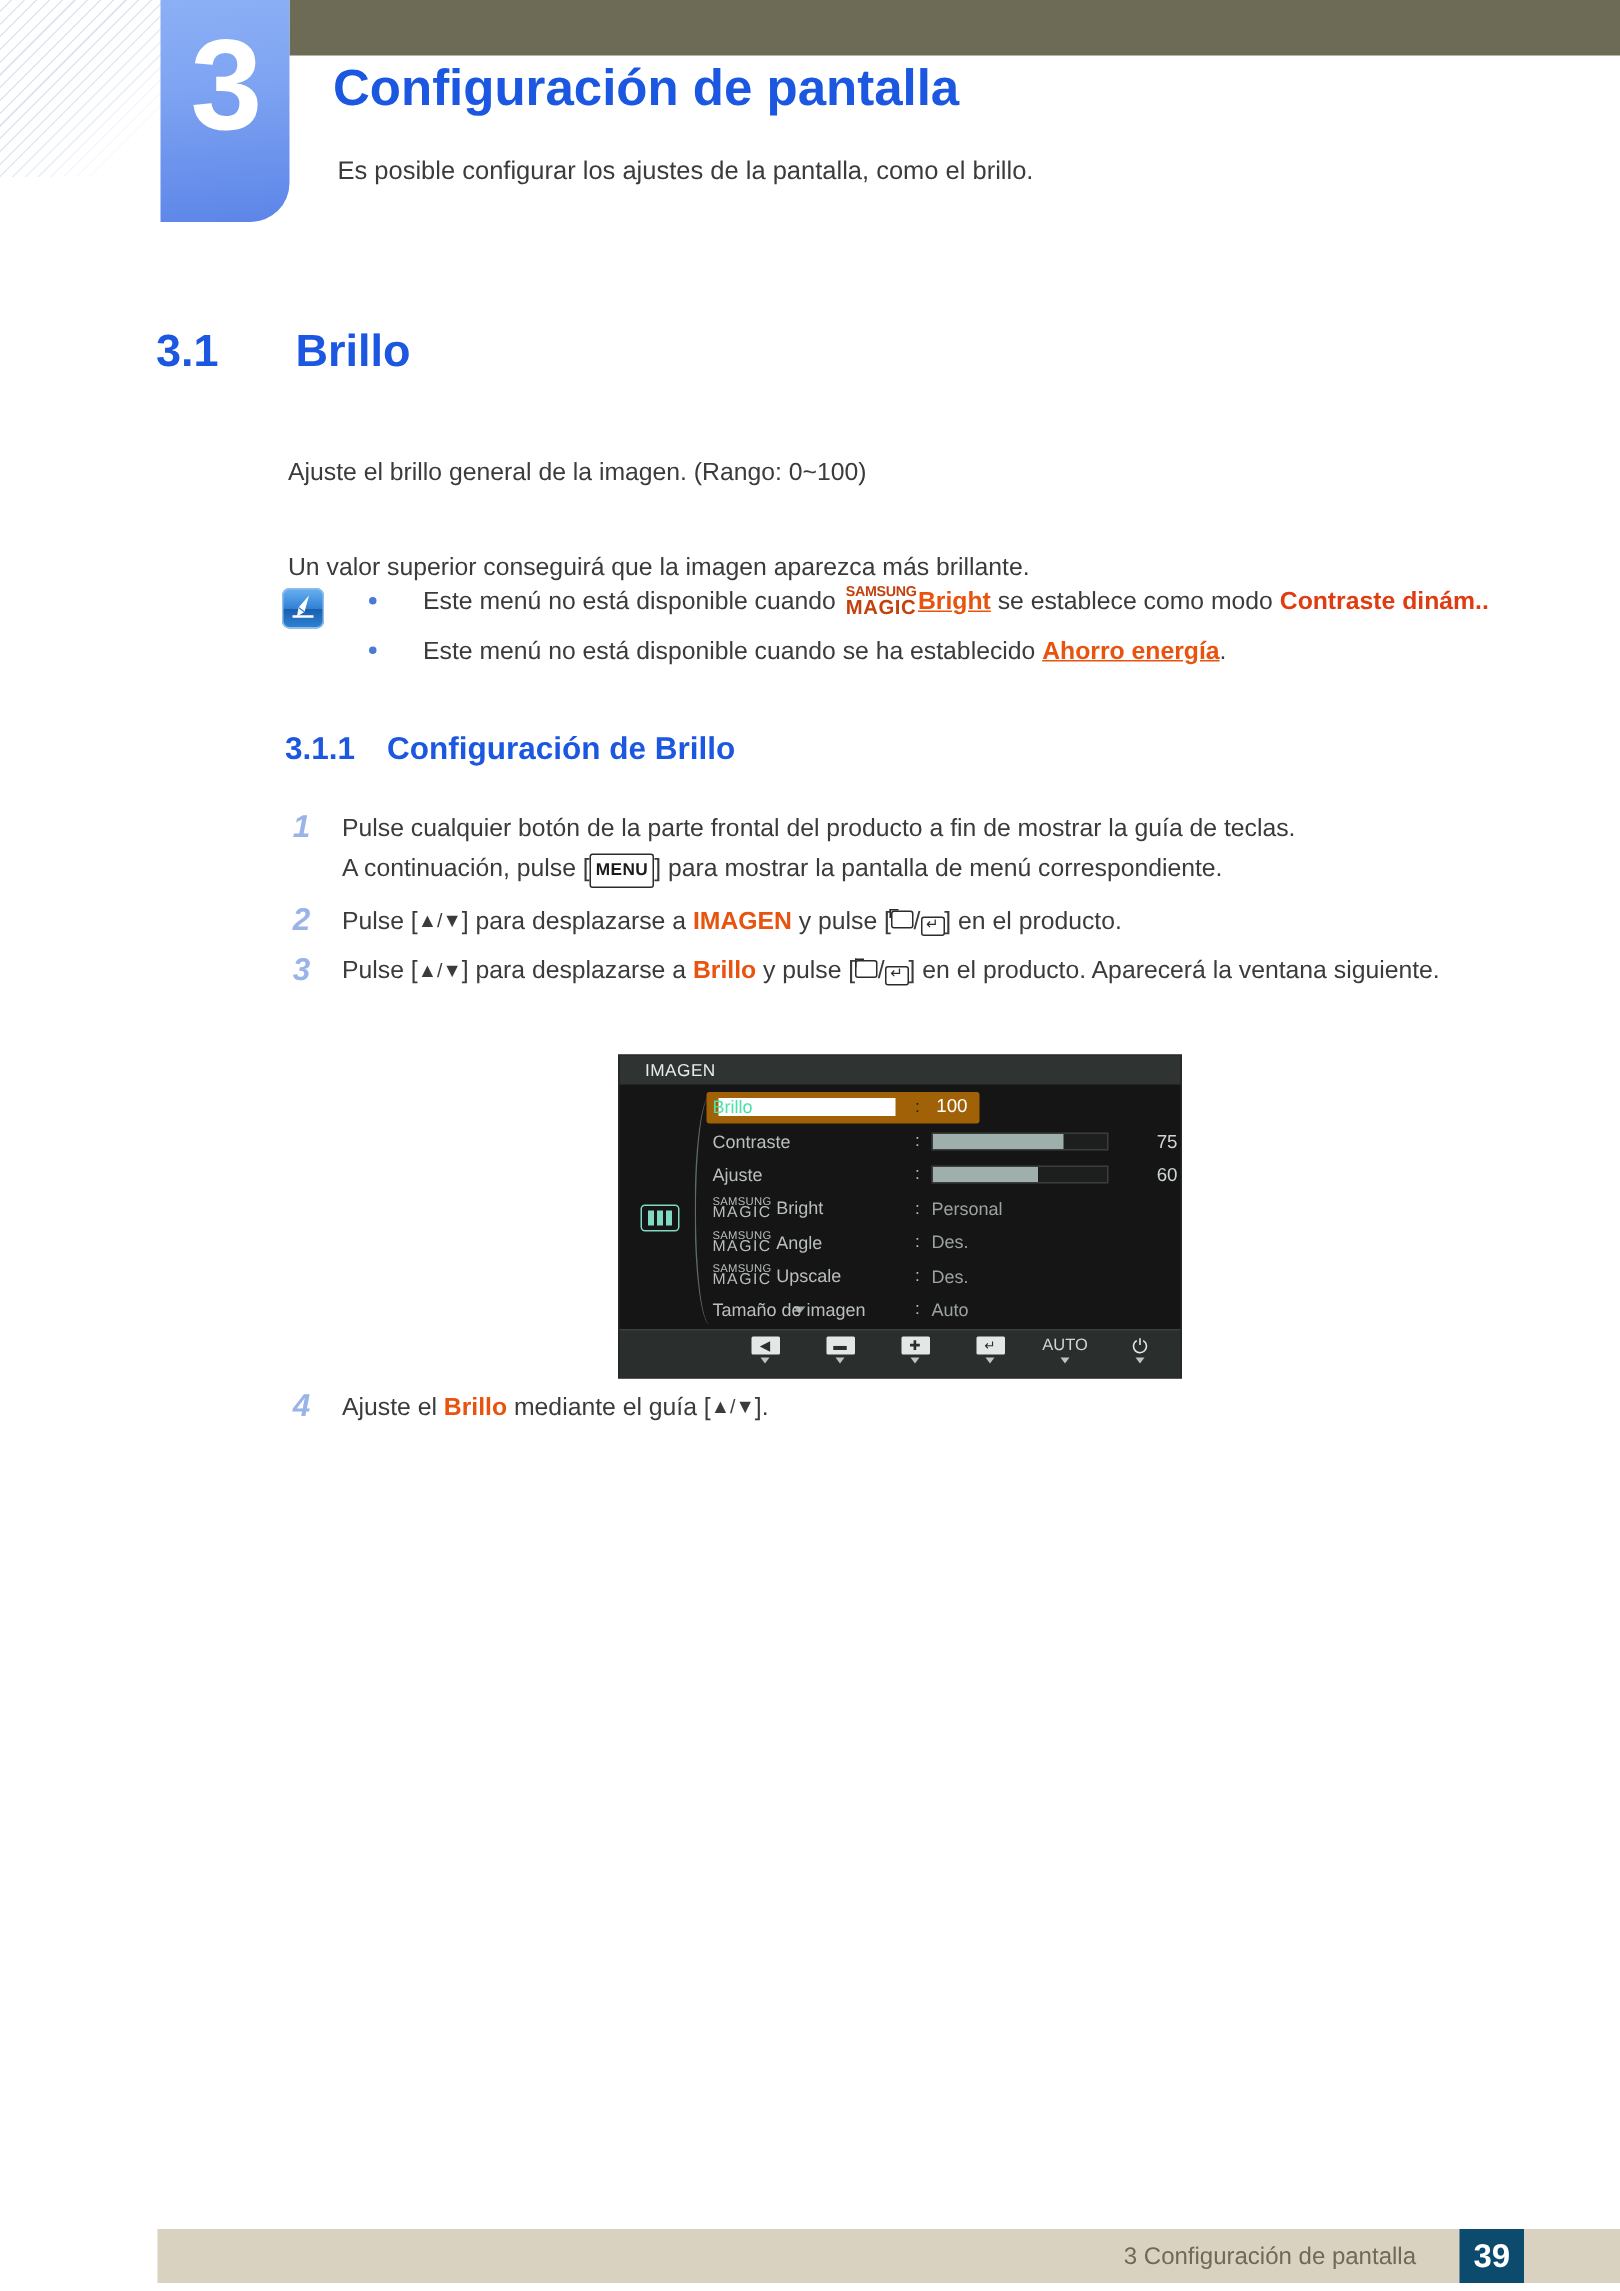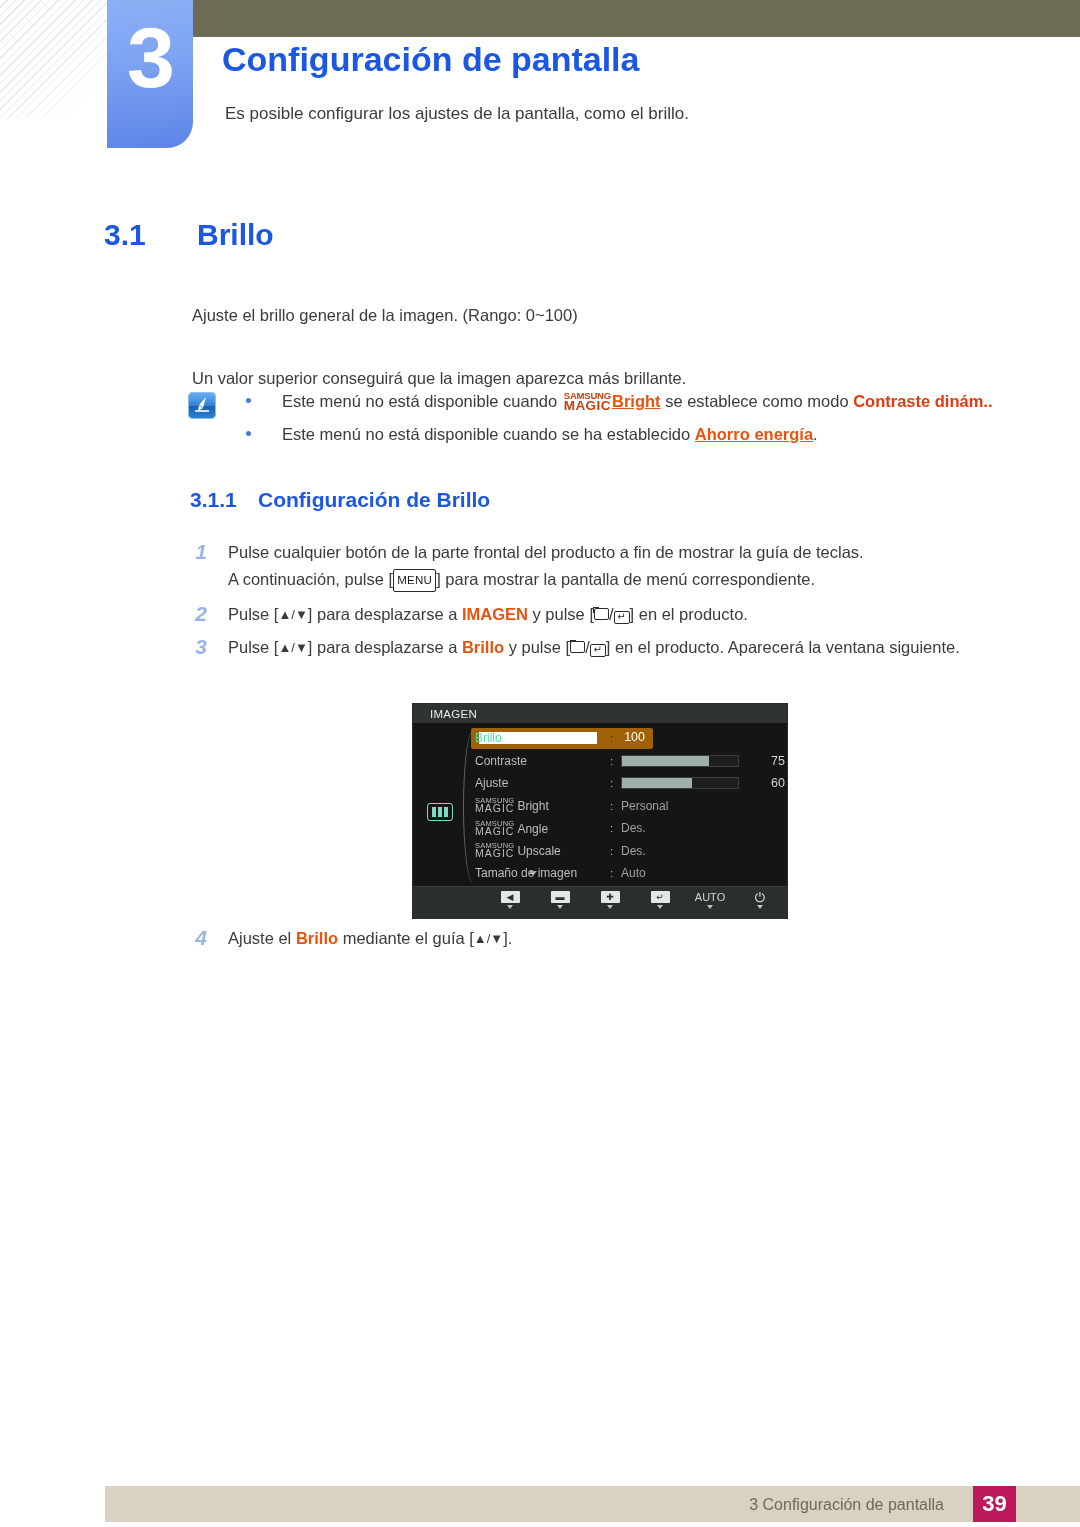--- a/index.html
+++ b/index.html
@@ -100,21 +100,21 @@
     position:absolute;left:-38px;top:0;width:22px;text-align:center;
     color:#9ab4e8;font-size:21px;font-style:italic;font-weight:bold;line-height:1.28;
   }
   .s1{left:228px;top:539px;width:760px;}
   .s2{left:228px;top:601px;width:760px;}
   .s3{left:228px;top:634px;width:745px;}
   .s4{left:228px;top:925px;width:745px;}
 
   .key{
     display:inline-block;border:1.4px solid #2b2b2b;border-radius:2px;
-    font-size:11.5px;font-weight:normal;padding:4px 3px;
+    font-size:11.5px;font-weight:bold;padding:4px 3px;
     line-height:1.15;vertical-align:1px;color:#1b1b1b;letter-spacing:0.3px;
   }
   .tri{font-size:13px;vertical-align:1px;letter-spacing:0;}
   .glyph-box{
     display:inline-block;width:13px;height:10px;border:1.6px solid #2b2b2b;
     border-radius:2px;vertical-align:0px;position:relative;
   }
   .glyph-box.tl::after{
     content:"";position:absolute;left:-1.6px;top:-1.6px;
     width:5px;height:5px;border-left:1.6px solid #2b2b2b;border-top:1.6px solid #2b2b2b;
@@ -206,21 +206,21 @@
   .footer-bar{
     position:absolute;left:105px;top:1486px;width:975px;height:36px;
     background:#d9d2c0;
   }
   .footer-txt{
     position:absolute;right:136px;top:1496px;
     color:#6d6a55;font-size:16px;
   }
   .footer-page{
     position:absolute;left:973px;top:1486px;width:43px;height:36px;
-    background:#be185d;color:#ffffff;font-size:22px;font-weight:bold;
+    background:#0c4a6e;color:#ffffff;font-size:22px;font-weight:bold;
     display:flex;align-items:center;justify-content:center;
   }
 </style>
 </head>
 <body>
 
 <div class="hatch"></div>
 
 <div class="header-bar"></div>
 <div class="chapter-tab">

